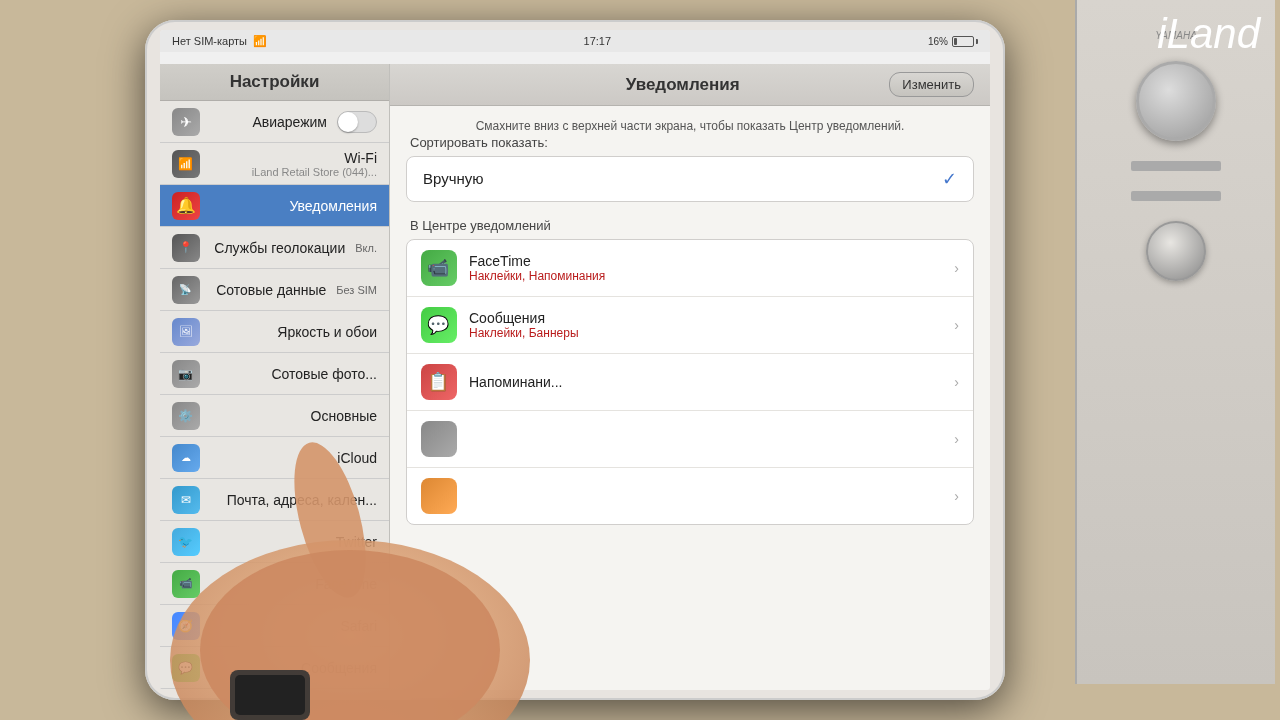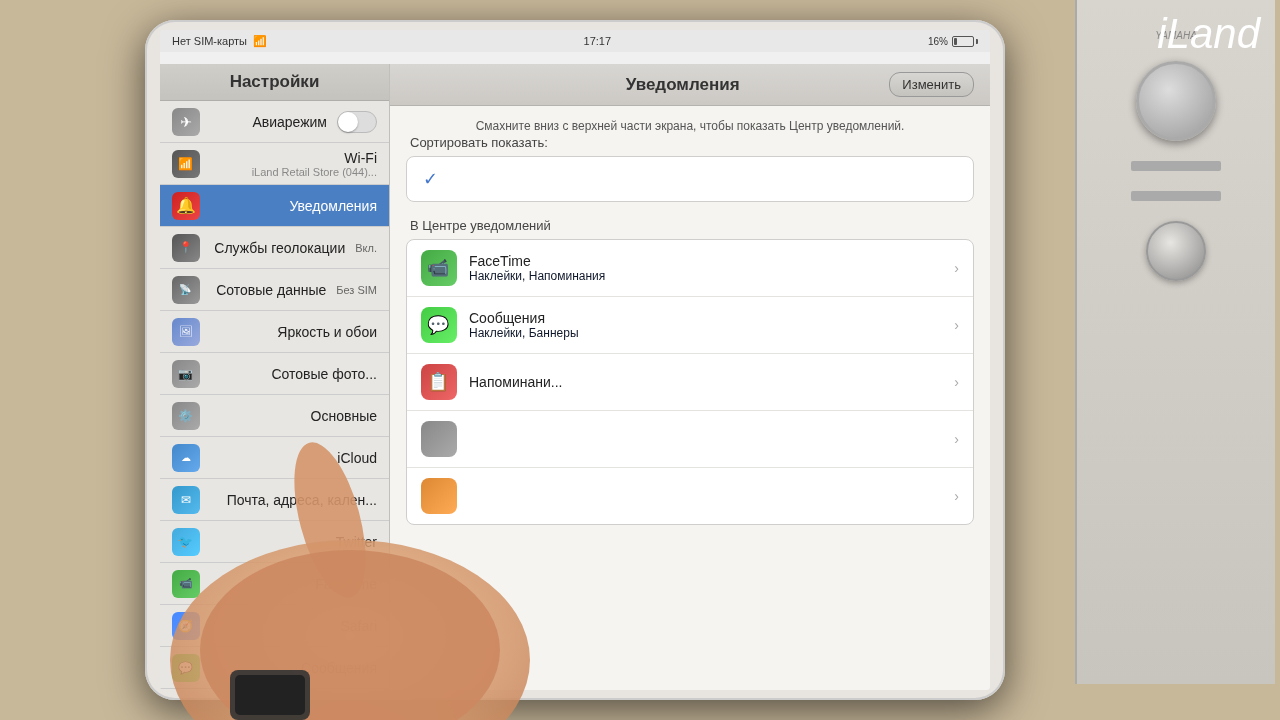--- a/index.html
+++ b/index.html
@@ -330,21 +330,21 @@
     .notif-icon.row5 { background: linear-gradient(135deg, #dd8833, #ffaa55); color: white; }
 
     .notif-text { flex: 1; }
     .notif-name {
       font-size: 14px;
       color: #222;
       font-weight: 500;
     }
     .notif-sub {
       font-size: 12px;
-      color: #0f172a;
+      color: #b91c1c;
     }
 
     .notif-chevron {
       color: #aaa;
       font-size: 14px;
     }
 
     
     .hand-overlay {
       position: absolute;
@@ -517,20 +517,21 @@
         </div>
 
         <div class="content-body">
 
           <p class="hint-text">Смахните вниз с верхней части экрана, чтобы показать Центр уведомлений.</p>
 
           <div class="section-label">Сортировать показать:</div>
 
           <div class="option-group">
             <div class="option-row">
+              <span class="option-label">Вручную</span>
               <span class="option-check">✓</span>
             </div>
           </div>
 
           <div class="section-label">В Центре уведомлений</div>
 
           <div class="option-group">
 
             <div class="notification-item">
               <div class="notif-icon facetime">📹</div>

